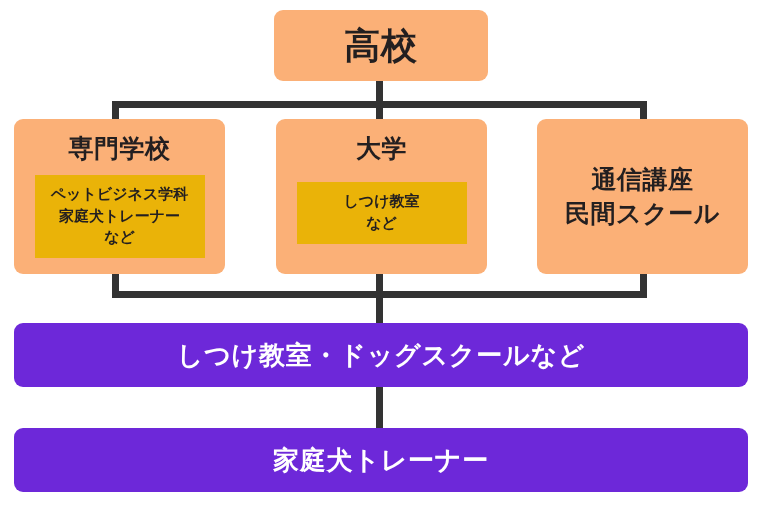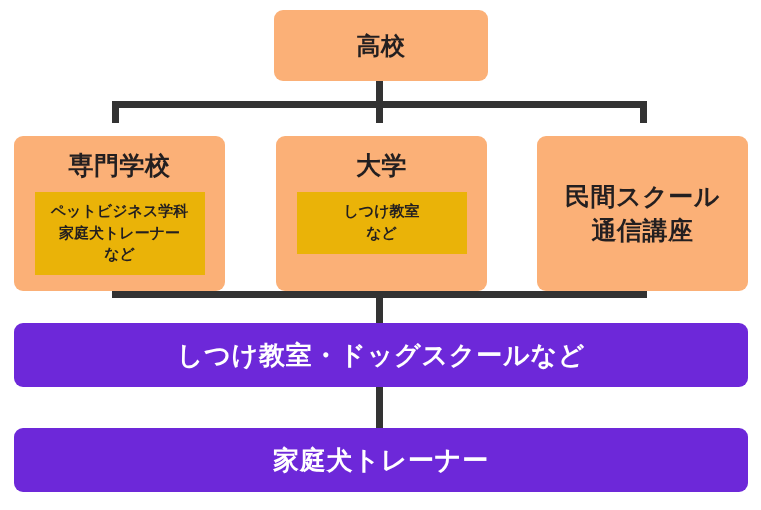--- a/index.html
+++ b/index.html
@@ -52,38 +52,39 @@
   }
 
   
   #node-highschool {
     left: 274px;
     top: 10px;
     width: 214px;
     height: 71px;
   }
   #node-highschool .node-title {
-    font-size: 24px;
+    font-size: 36px;
   }
 
   
   .node.row2 {
-    top: 136px;
+    top: 119px;
     height: 155px;
     justify-content: flex-start;
     padding-top: 14px;
     align-items: center;
   }
   #node-vocational {
     left: 14px;
     width: 211px;
   }
   #node-university {
     left: 276px;
     width: 211px;
+    gap: 7px;
   }
   #node-private {
     left: 537px;
     width: 211px;
     justify-content: center;
     padding-top: 0;
   }
   .node.row2 .node-title {
     font-size: 25px;
   }
@@ -158,22 +159,22 @@
 
   <div class="node light row2" id="node-university">
     <span class="node-title">大学</span>
     <div class="detail-panel">
       <span class="dl">しつけ教室</span>
       <span class="dl">など</span>
     </div>
   </div>
 
   <div class="node light row2" id="node-private">
+    <span class="node-title">通信講座</span>
     <span class="node-title">民間スクール</span>
-    <span class="node-title">通信講座</span>
   </div>
 
   <div class="node solid bar" id="node-school">
     <span class="node-title">しつけ教室・ドッグスクールなど</span>
   </div>
 
   <div class="node solid bar" id="node-trainer">
     <span class="node-title">家庭犬トレーナー</span>
   </div>
 

